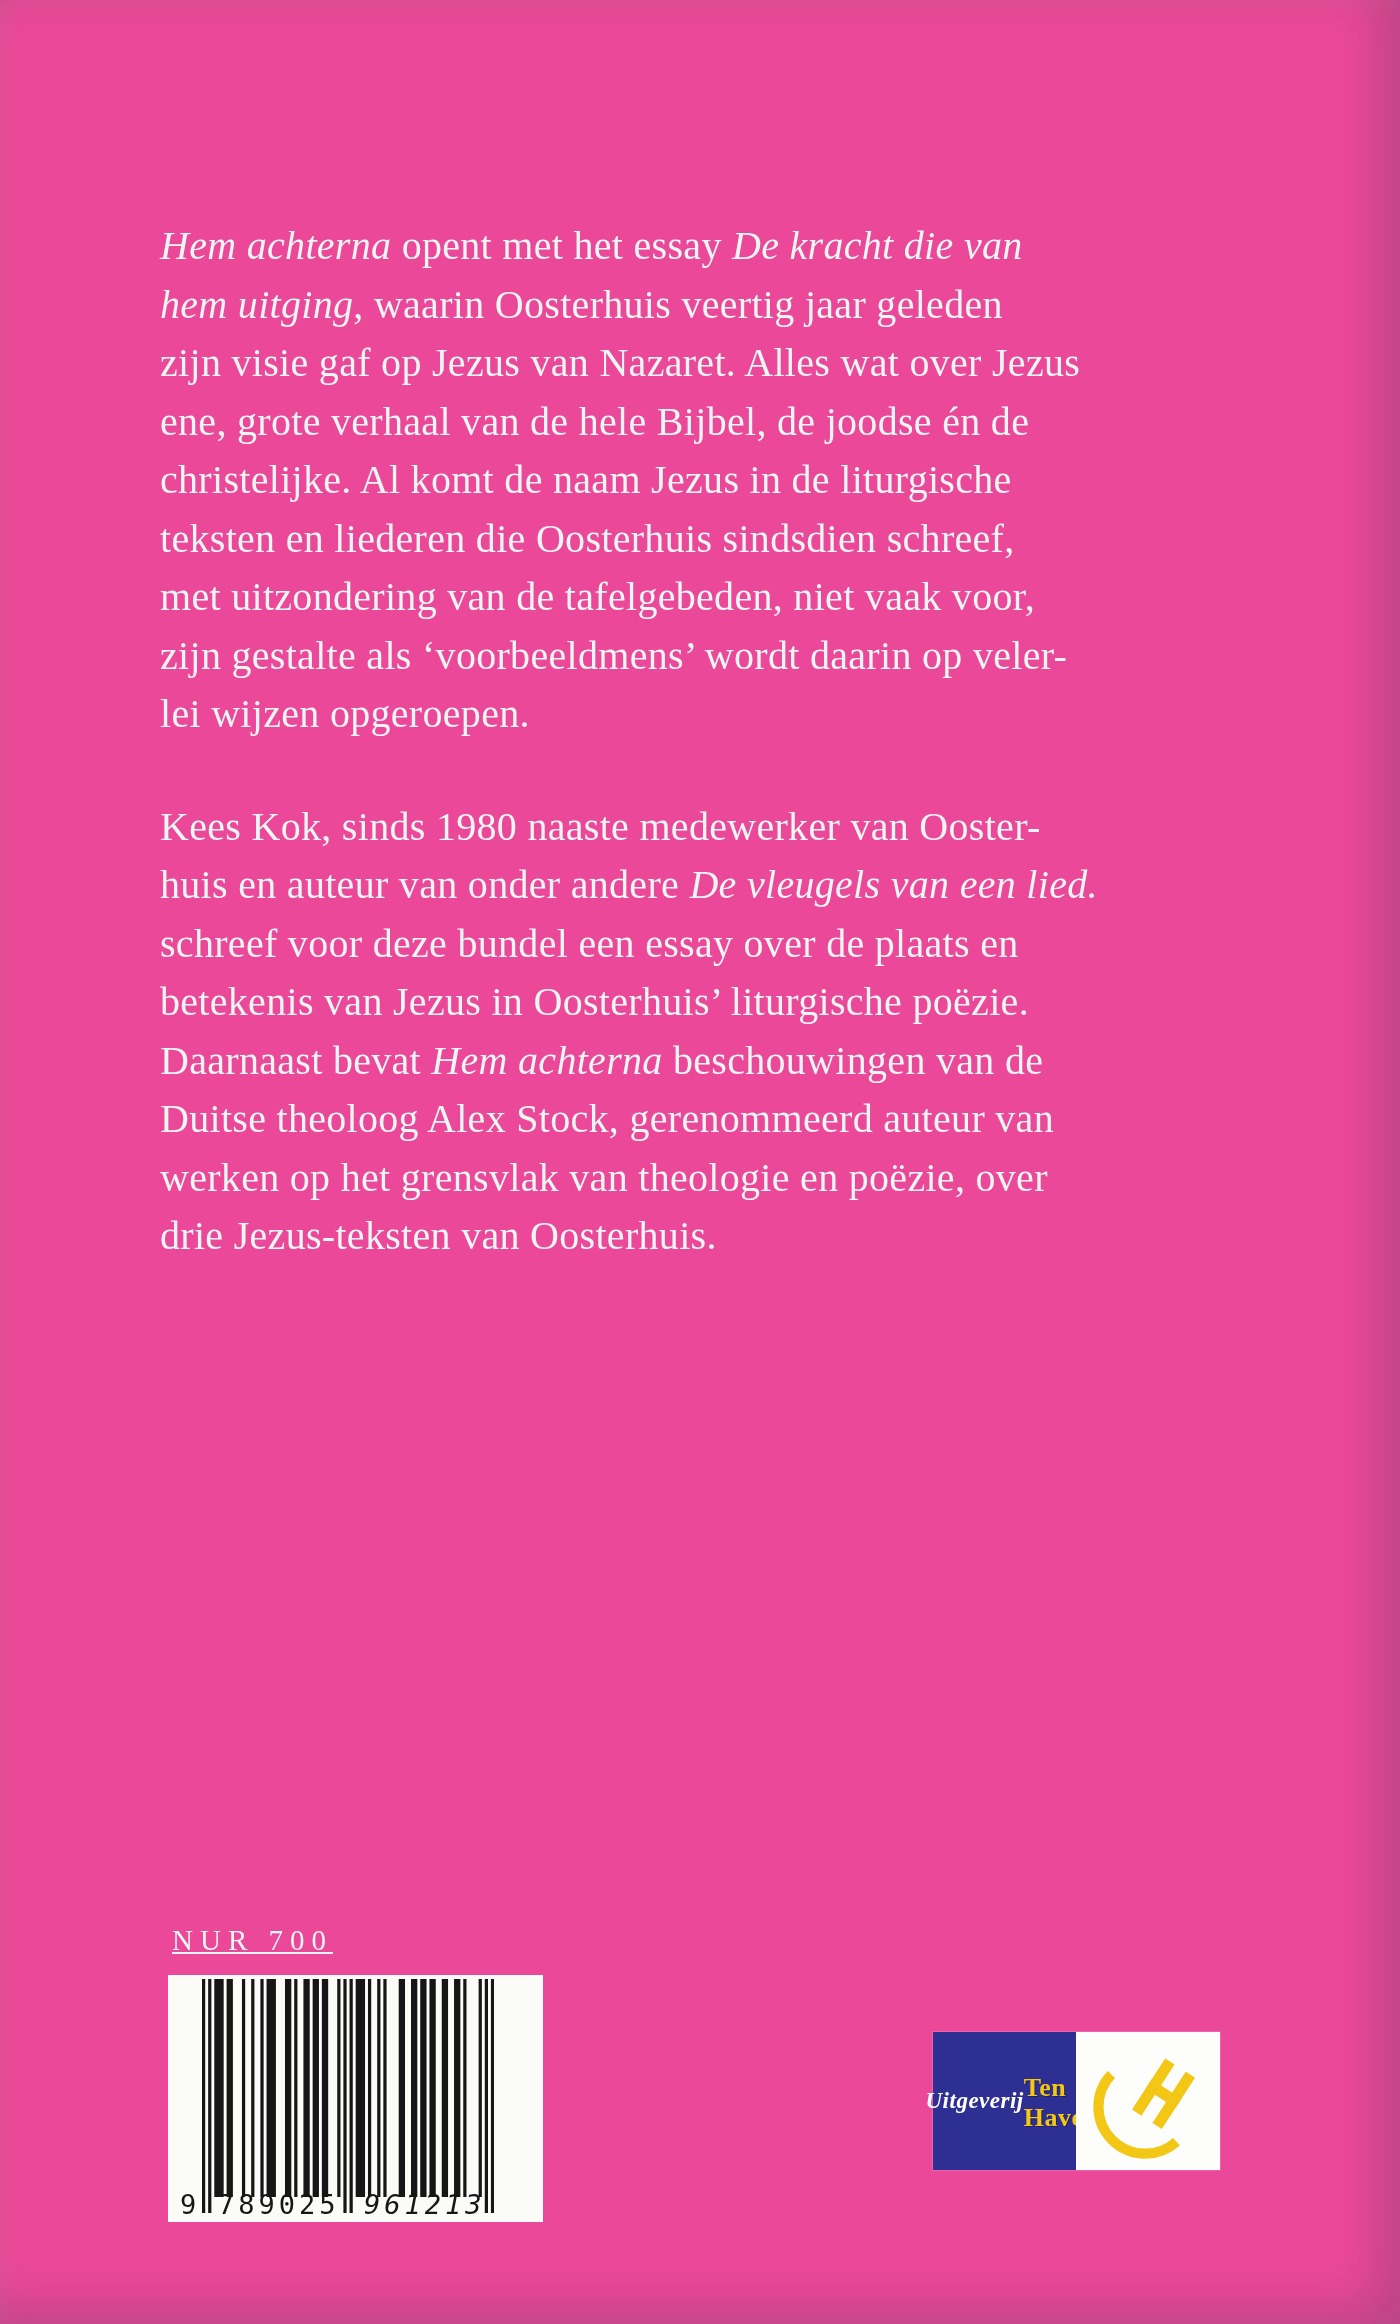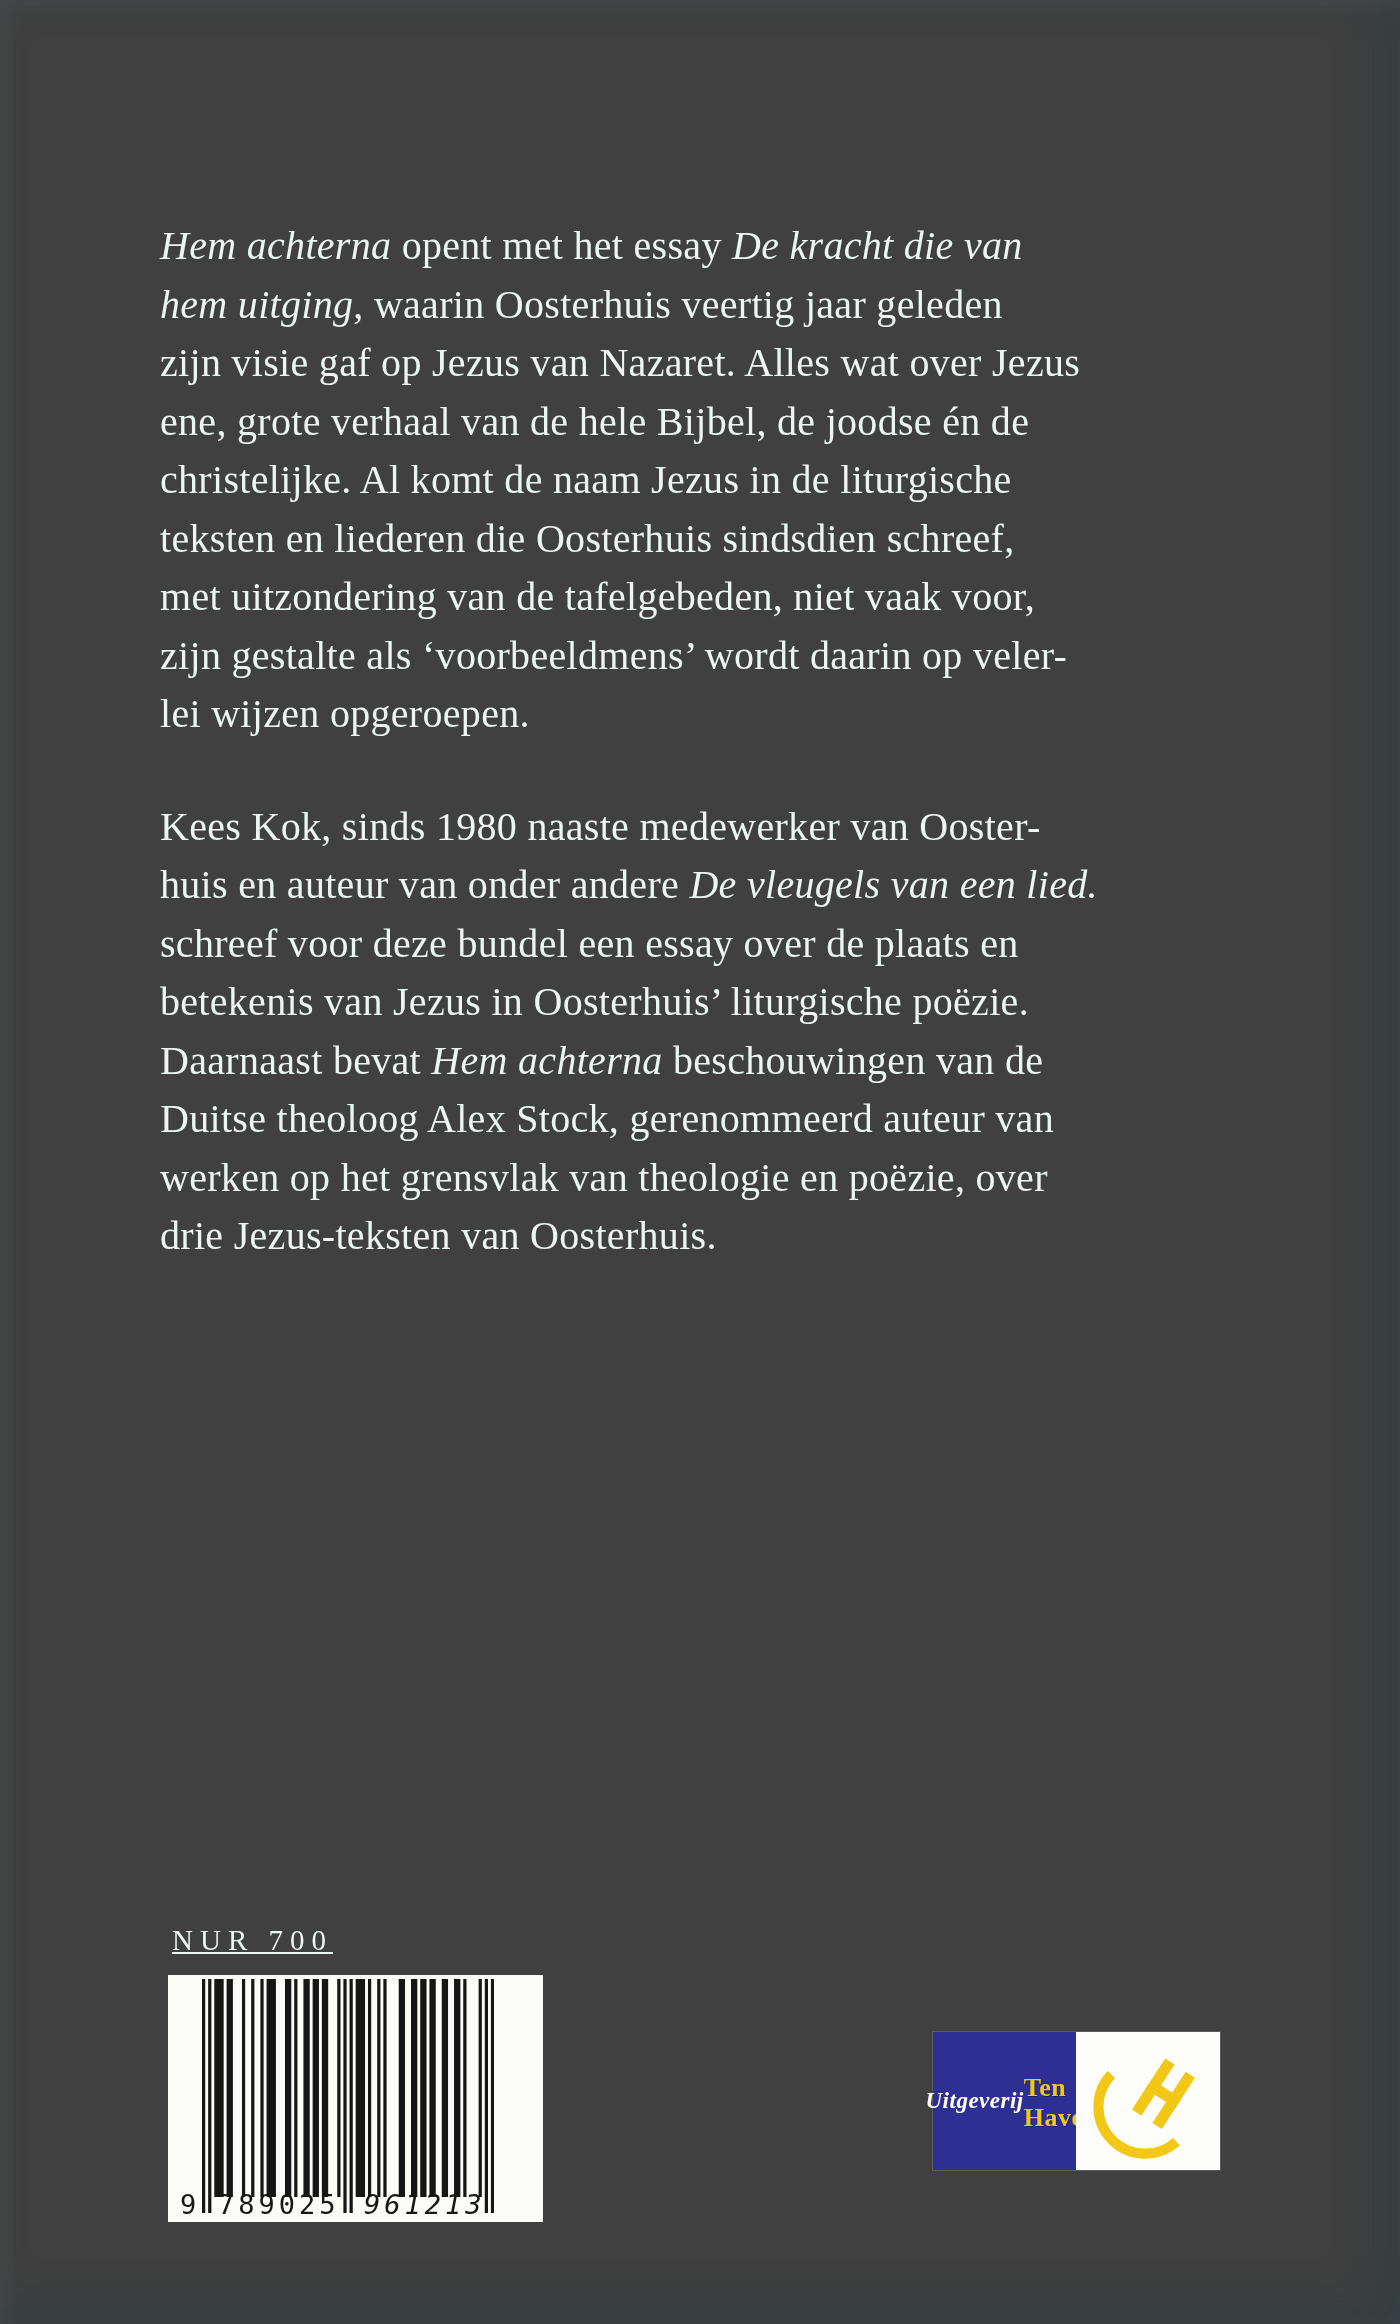--- a/index.html
+++ b/index.html
@@ -55,21 +55,21 @@
     font-weight:bold;font-size:26px;margin-top:4px;letter-spacing:.5px;
     text-shadow:1px 1px 0 rgba(0,0,0,.35);
   }
   .logo-white{
     width:144px;display:flex;align-items:center;justify-content:center;
   }
 </style>
 </head>
 <body>
 
-<div class="cover" style="background: #404040;">
+<div class="cover" style="background: #ec4899;">
 
   <div class="textblock" style="color: rgb(235, 245, 242);">
     <div id="paragraphs">
         <div class="para">
           <div class="pline"><em>Hem achterna</em><span> opent met het essay </span><em>De kracht die van</em></div>
           <div class="pline"><em>hem uitging</em><span>, waarin Oosterhuis veertig jaar geleden</span></div>
           <div class="pline"><span>zijn visie gaf op Jezus van Nazaret. Alles wat over Jezus</span></div>
           <div class="pline"><span>ene, grote verhaal van de hele Bijbel, de joodse én de</span></div>
           <div class="pline"><span>christelijke. Al komt de naam Jezus in de liturgische</span></div>
           <div class="pline"><span>teksten en liederen die Oosterhuis sindsdien schreef,</span></div>

